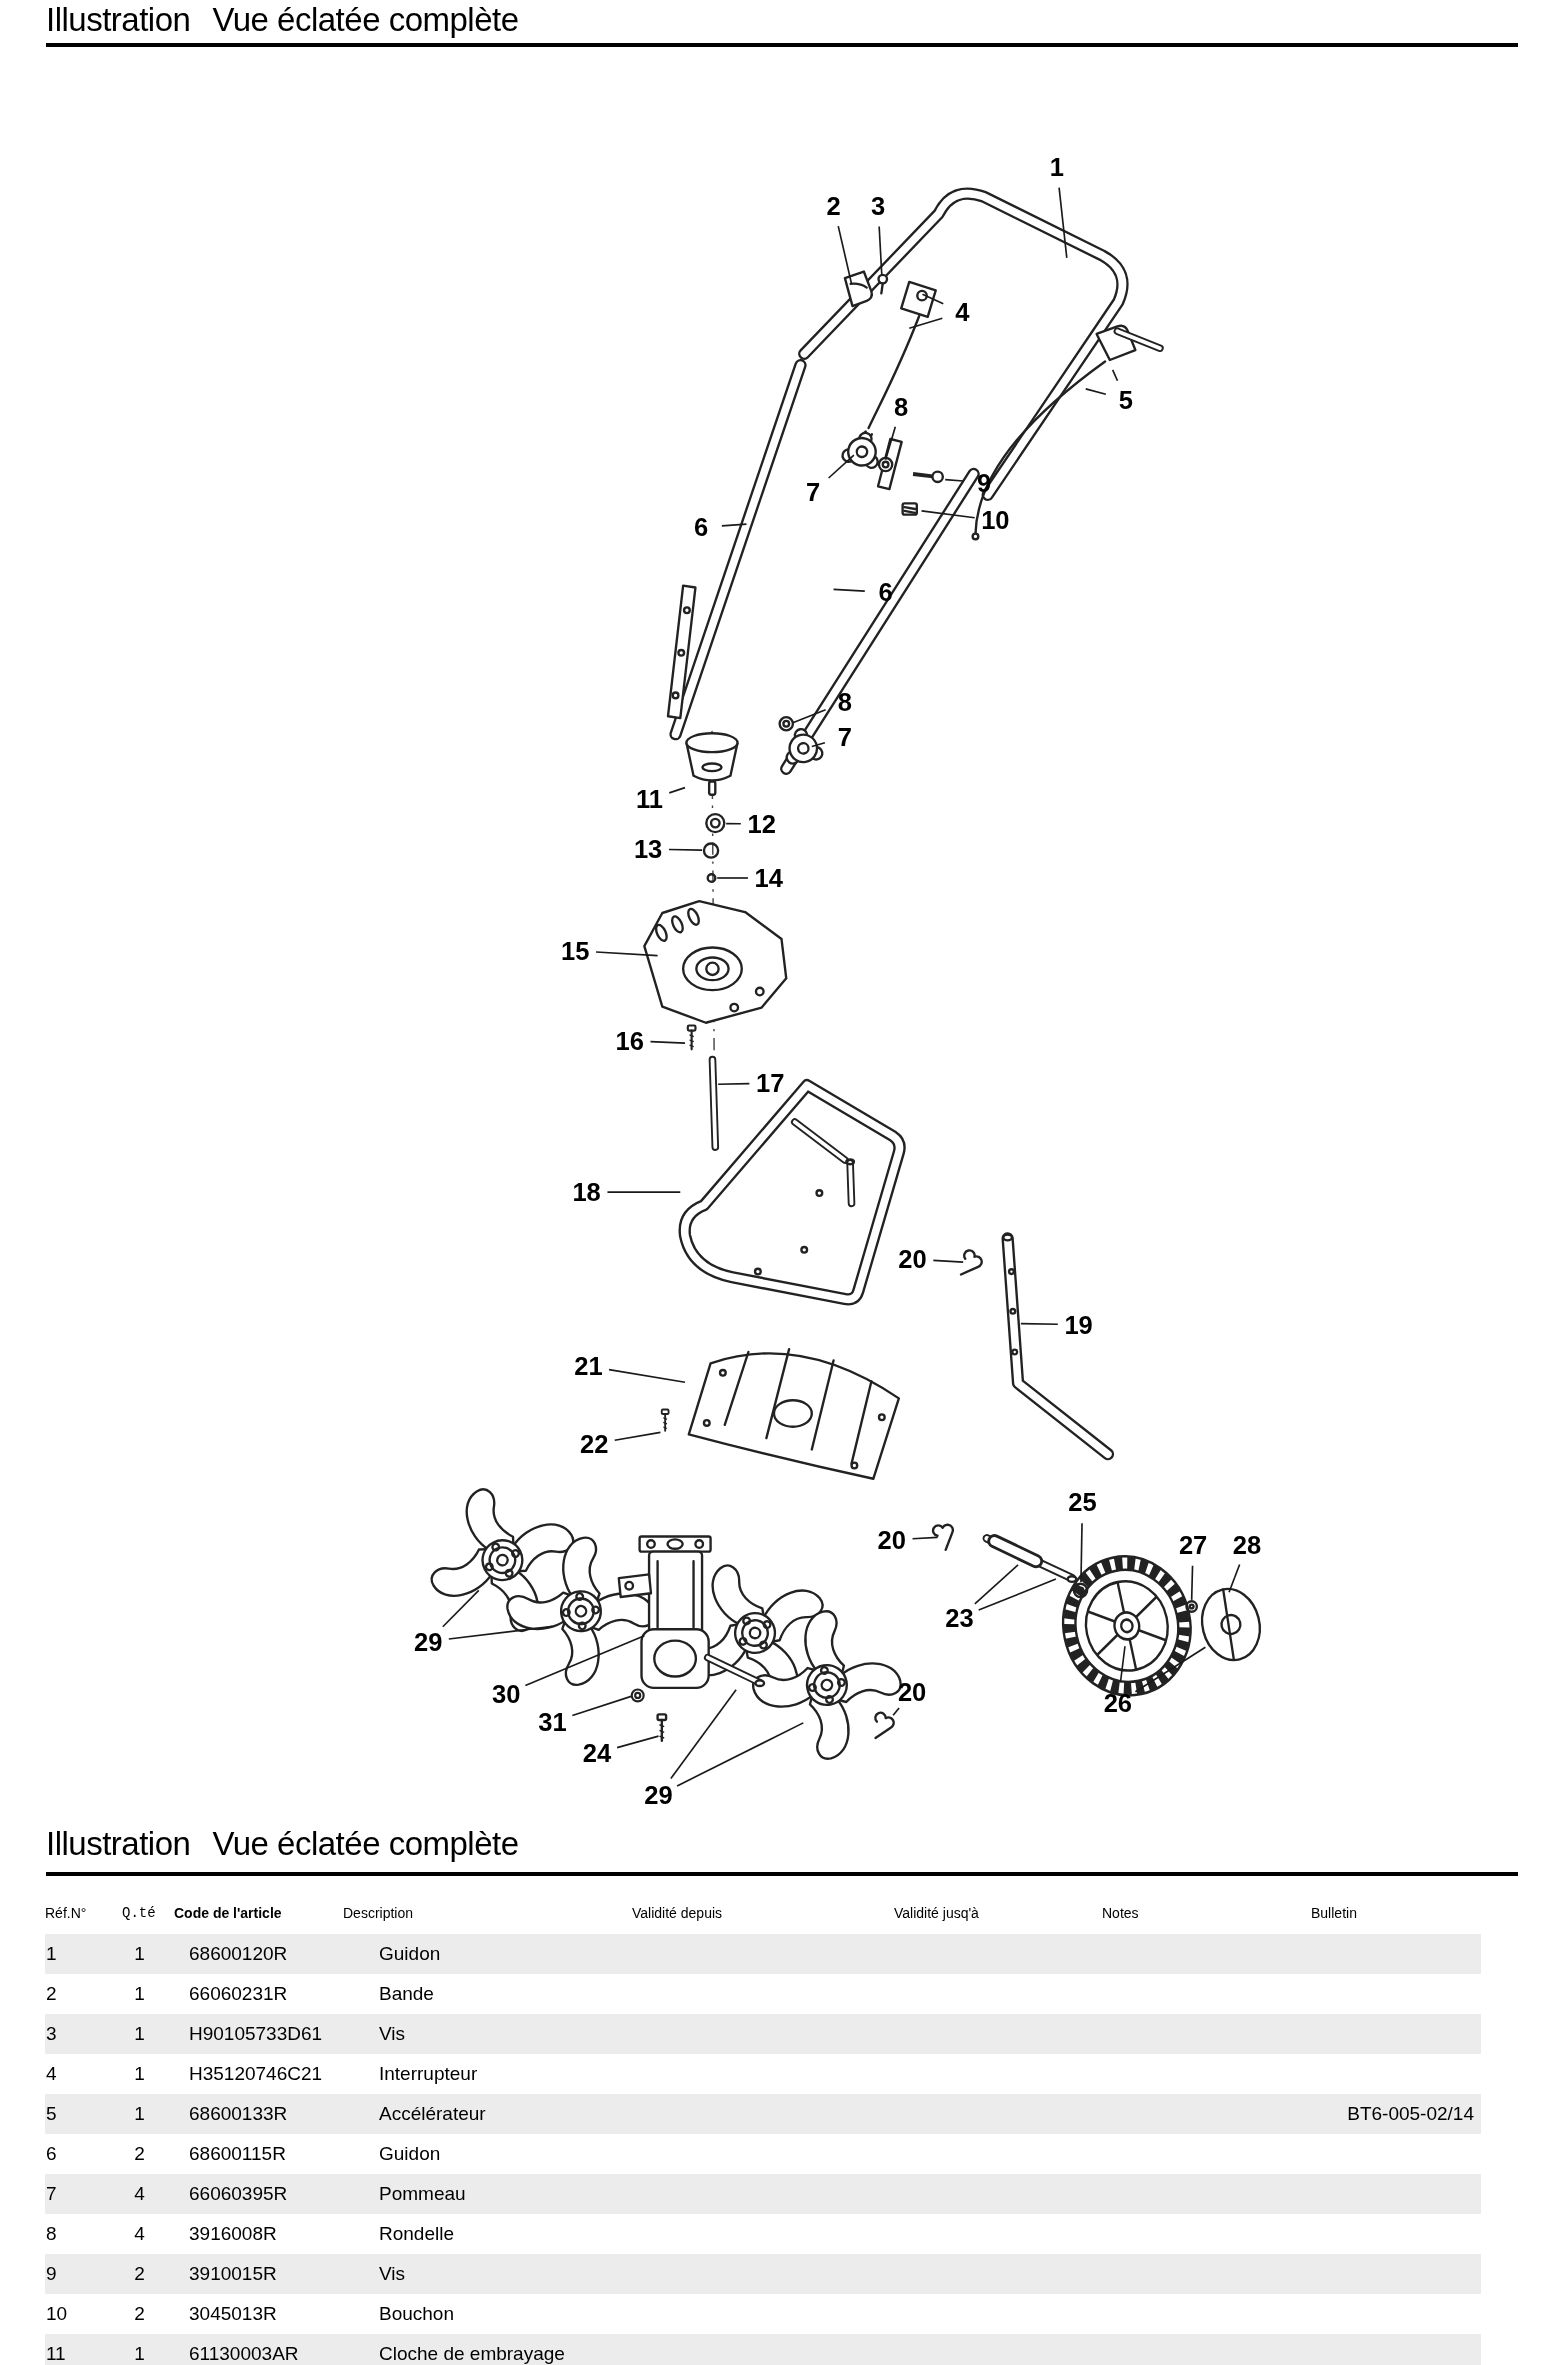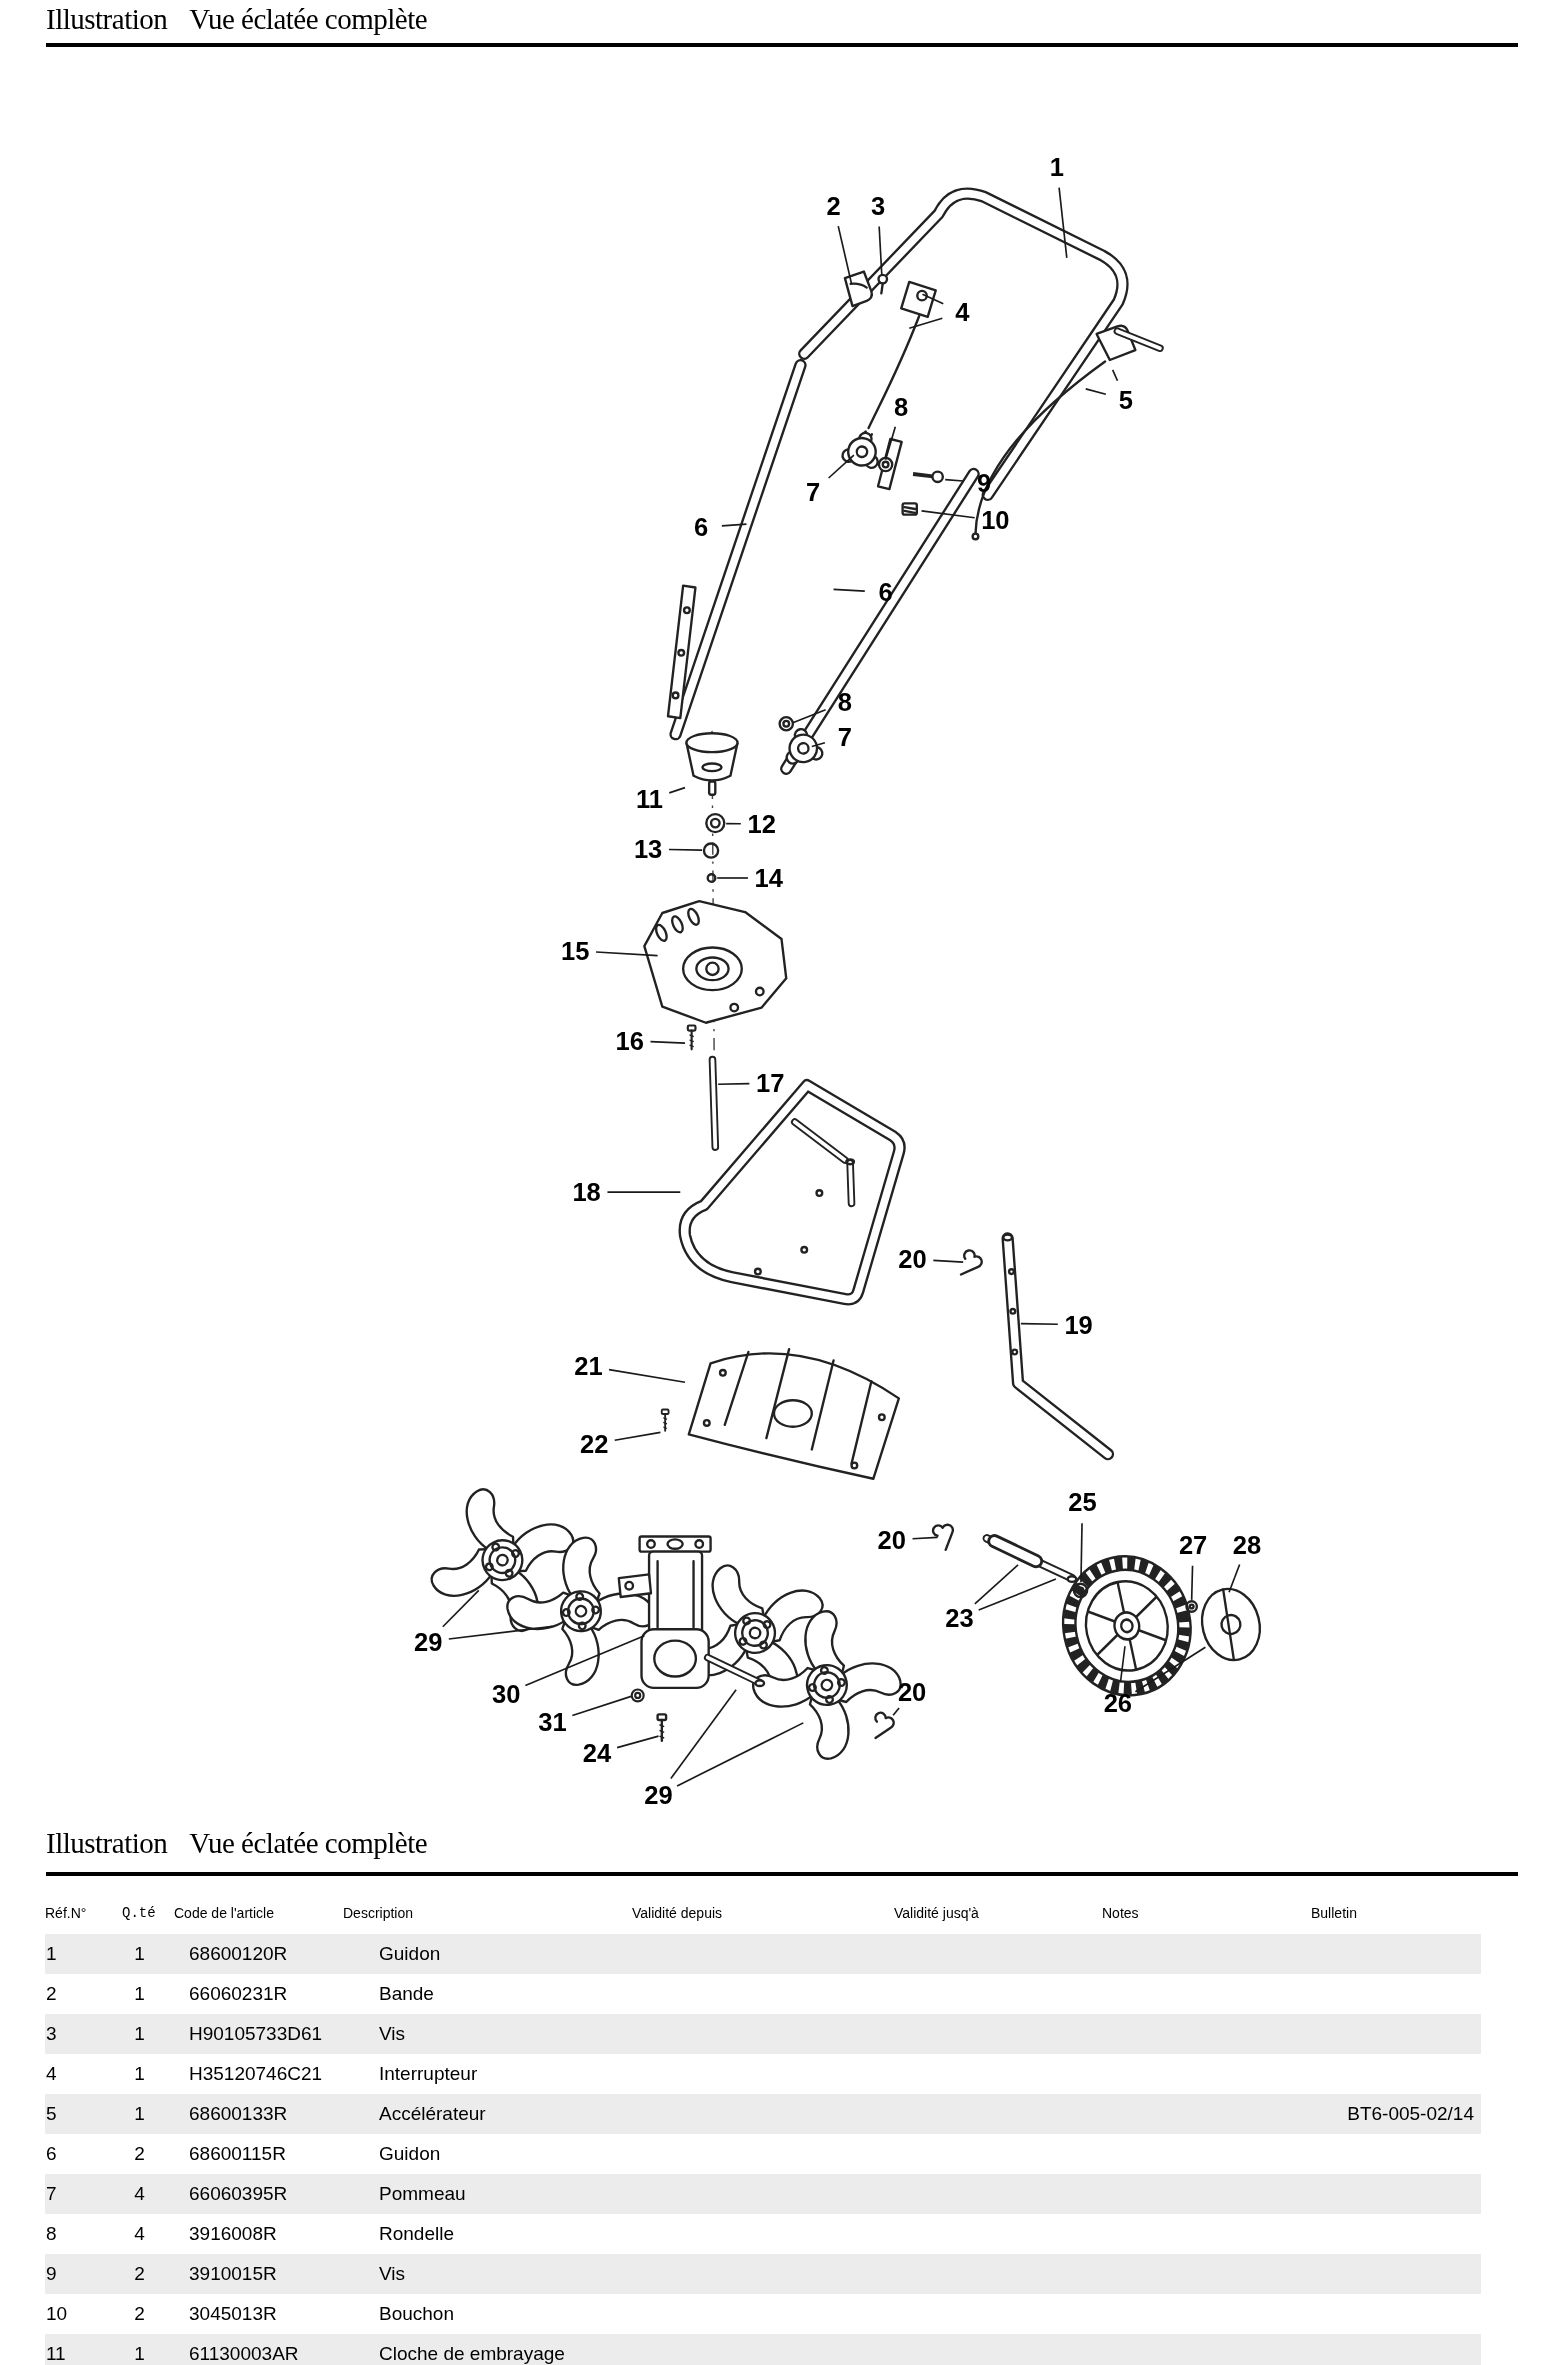--- a/index.html
+++ b/index.html
@@ -1,25 +1,25 @@
 <!DOCTYPE html>
 <html style="font-size:7.6px"><head>
 <meta charset="utf-8">
 <style>
   html,body{margin:0;padding:0;background:#fff;}
   .page{position:relative;width:1564px;height:3159px;background:#fff;overflow:hidden;
         font-family:"Liberation Sans","DejaVu Sans",sans-serif;color:#000;}
-  .title{position:absolute;left:46px;font-size:29px;line-height:33px;letter-spacing:-0.5px;white-space:nowrap;font-family:Liberation Serif, serif;}
+  .title{position:absolute;left:46px;font-size:33px;line-height:33px;letter-spacing:-0.5px;white-space:nowrap;}
   .title .pre{margin-right:22px;}
   .rule{position:absolute;left:46px;width:1472px;height:4.3px;background:#000;}
   #diagram{position:absolute;left:0;top:0;}
 
   
   .th{position:absolute;top:1898px;height:30px;line-height:30px;font-size:14px;white-space:nowrap;}
-  .h-ref{left:45px;} .h-qty{left:122px;font-family:Liberation Mono, monospace;} .h-code{left:174px;} .h-desc{left:343px;}
+  .h-ref{left:45px;} .h-qty{left:122px;font-family:Liberation Mono, monospace;} .h-code{left:174px;font-weight:bold;} .h-desc{left:343px;}
   .h-vf{left:632px;} .h-vt{left:894px;} .h-notes{left:1102px;} .h-bul{left:1299px;margin-left:12px;}
   #rows{position:absolute;top:1934px;left:45px;width:1436px;}
   .tr{position:relative;height:40px;}
   .td{position:absolute;top:0;height:40px;line-height:40px;font-size:19px;white-space:nowrap;}
   .c-ref{left:0.9px;} .c-qty{left:71px;width:47px;text-align:center;} .c-code{left:144px;}
   .c-desc{left:334px;} .c-vf{left:587px;} .c-vt{left:849px;} .c-notes{left:1057px;}
   .c-bul{right:7px;text-align:center;}
 
   
   .ln{stroke:#222;stroke-width:5;fill:none;stroke-linecap:round;stroke-linejoin:round;}

